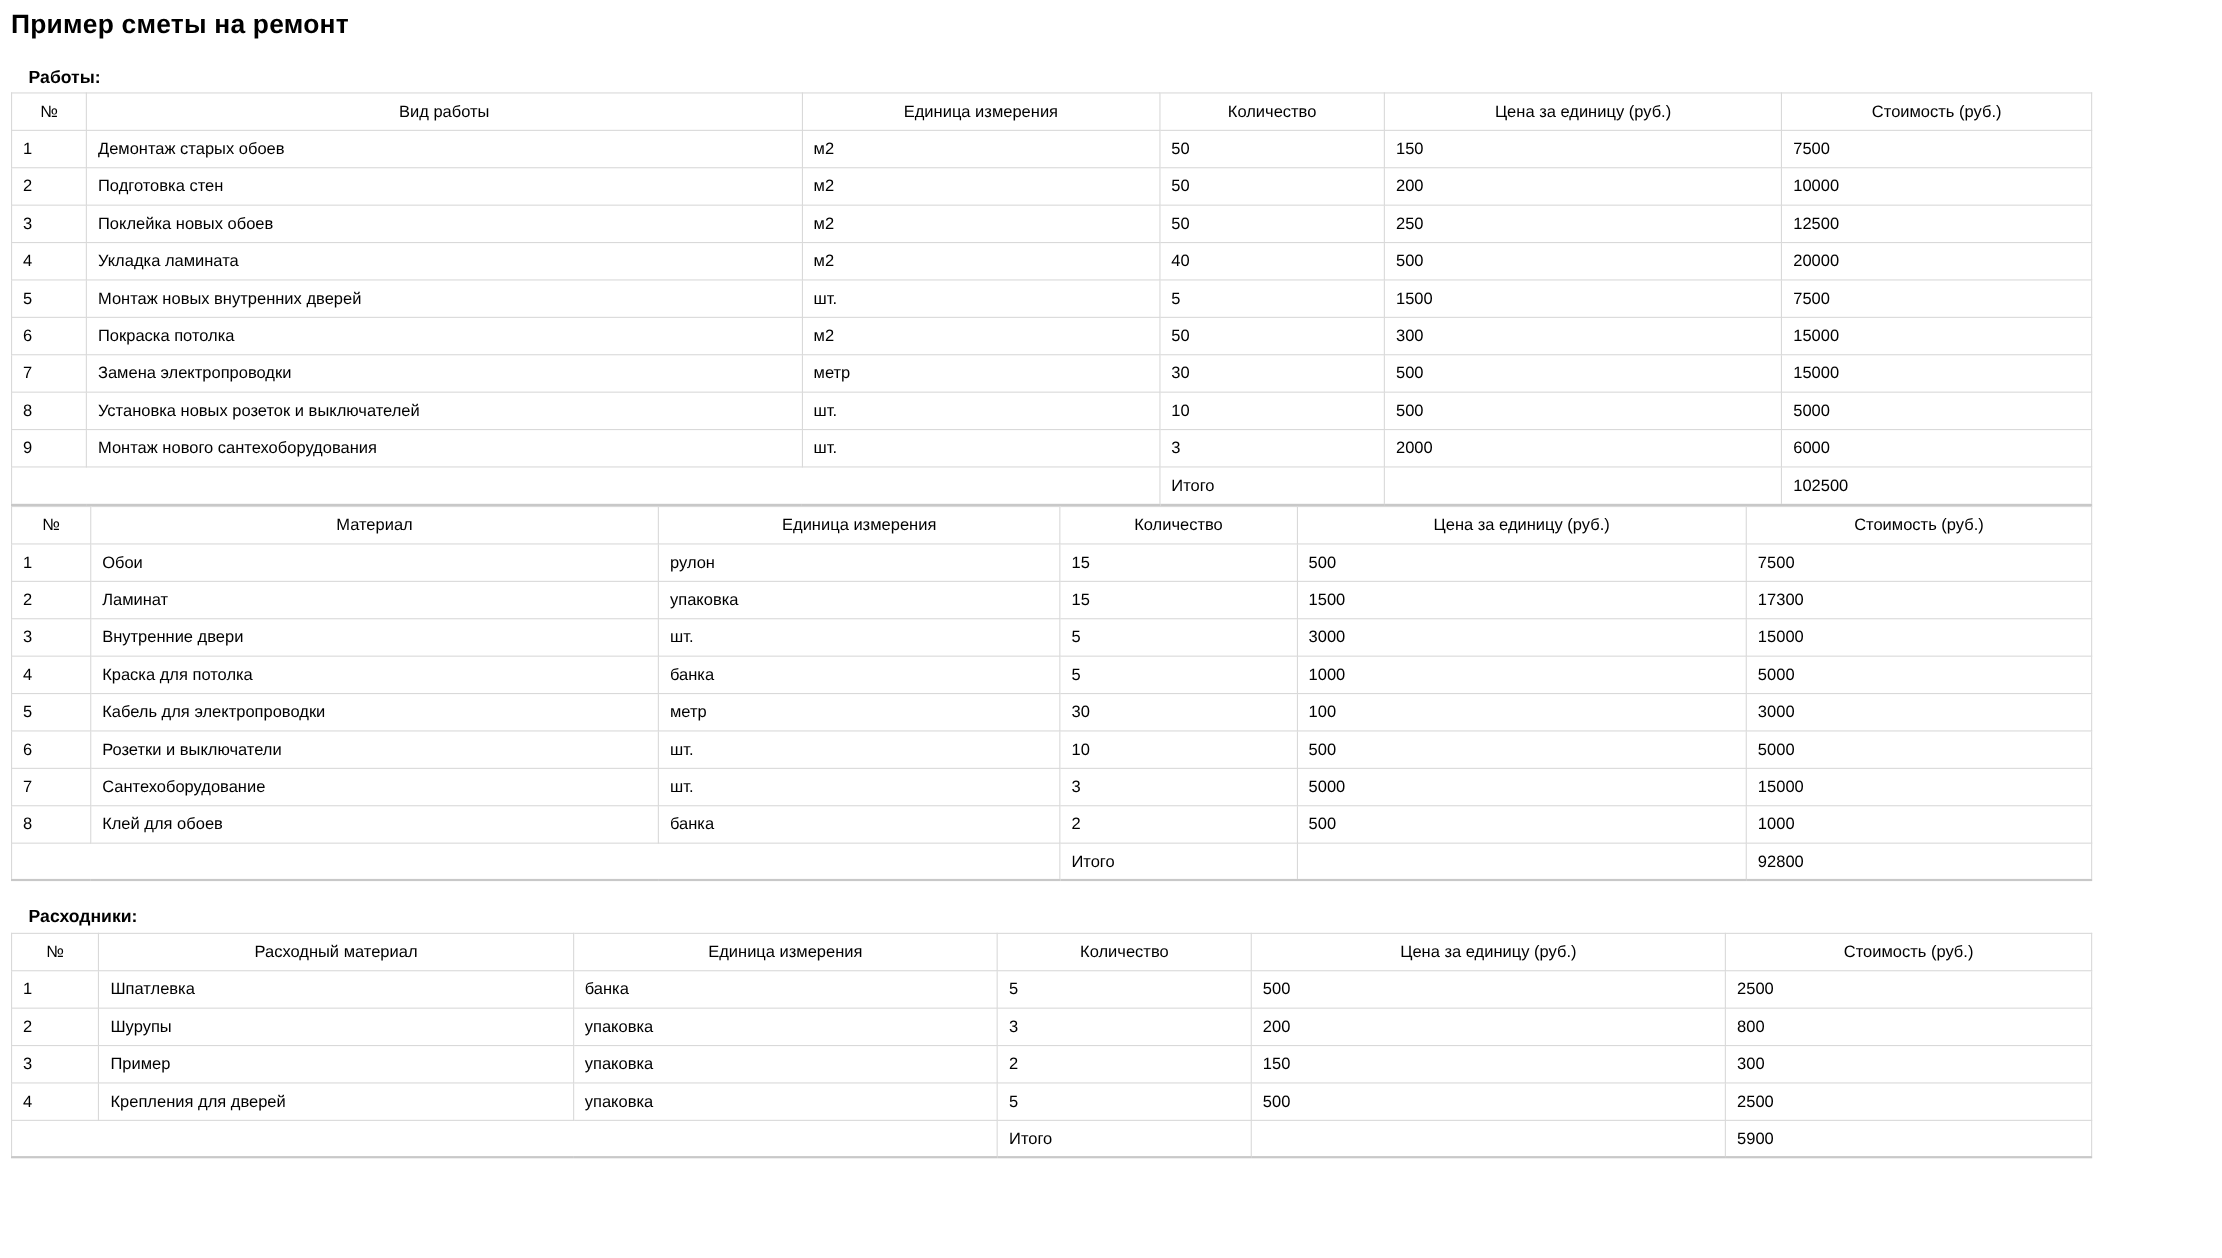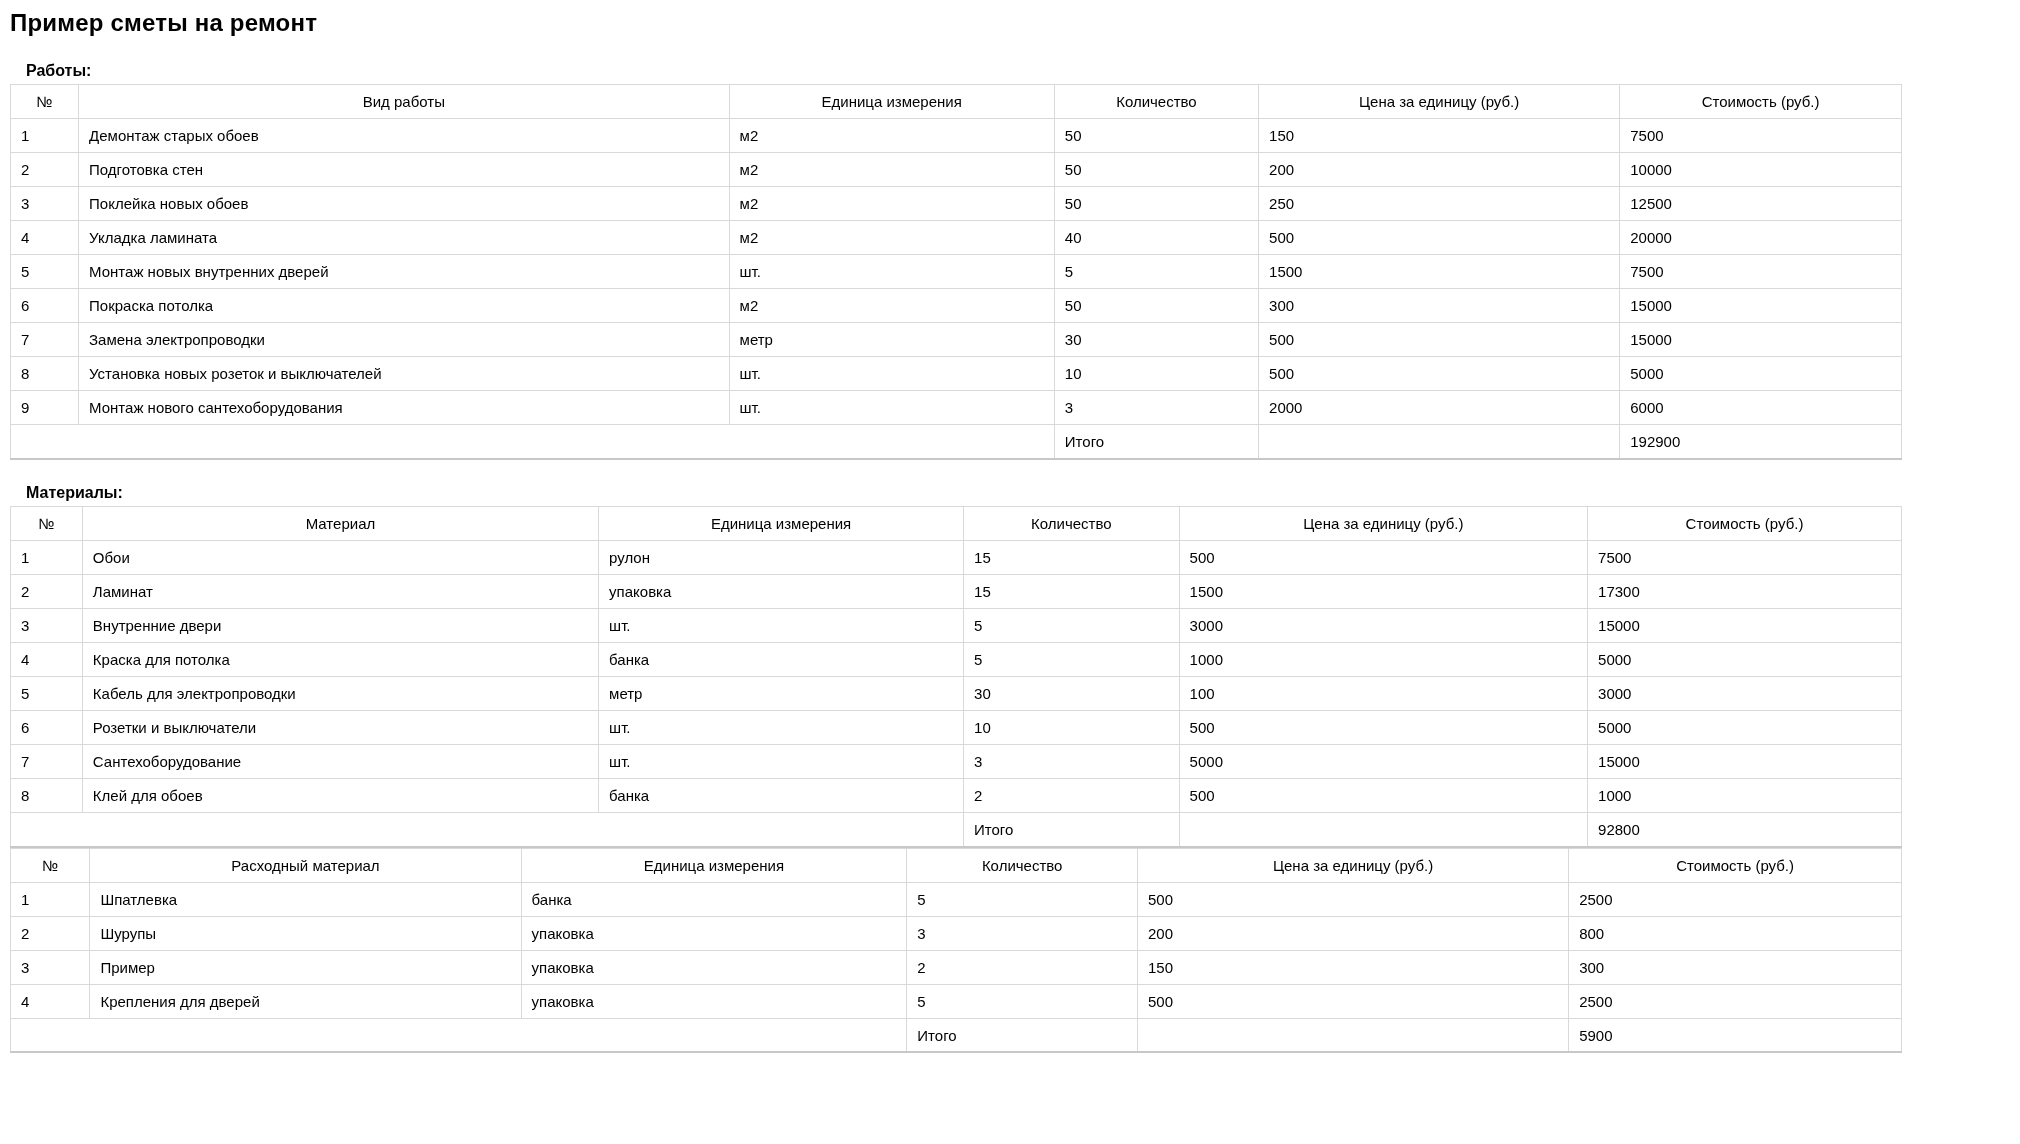--- a/index.html
+++ b/index.html
@@ -153,28 +153,27 @@
               <td>Монтаж нового сантехоборудования</td>
               <td>шт.</td>
               <td>3</td>
               <td>2000</td>
               <td>6000</td>
             </tr>
             <tr>
               <td colspan="3"></td>
               <td>Итого</td>
               <td></td>
-              <td>192900</td>
+              <td>102500</td>
             </tr>
           </tbody>
     </table>
   </section>
 
   <section class="section">
-    <div class="section-label">Материалы:</div>
     <table class="grid">
       <colgroup class="cols">
             <col style="width: 3.8%;">
             <col style="width: 27.3%;">
             <col style="width: 19.3%;">
             <col style="width: 11.4%;">
             <col style="width: 21.6%;">
             <col style="width: 16.6%;">
           </colgroup>
       <thead>
@@ -256,20 +255,21 @@
               <td colspan="3"></td>
               <td>Итого</td>
               <td></td>
               <td>92800</td>
             </tr>
           </tbody>
     </table>
   </section>
 
   <section class="section">
+    <div class="section-label">Расходники:</div>
     <table class="grid">
       <colgroup class="cols">
             <col style="width: 4.2%;">
             <col style="width: 22.8%;">
             <col style="width: 20.4%;">
             <col style="width: 12.2%;">
             <col style="width: 22.8%;">
             <col style="width: 17.6%;">
           </colgroup>
       <thead>

